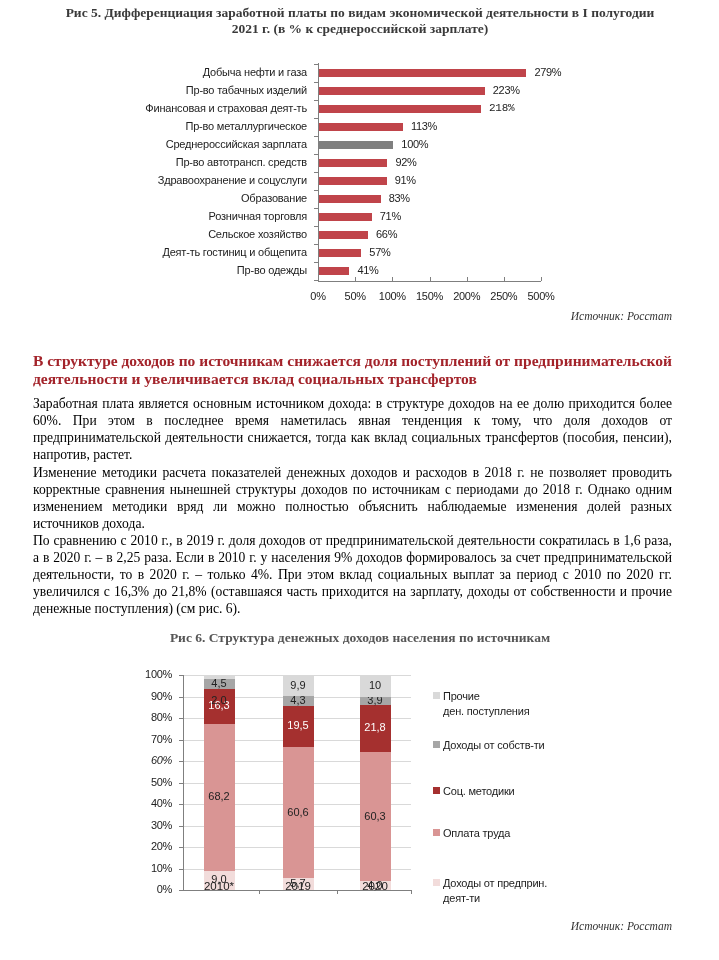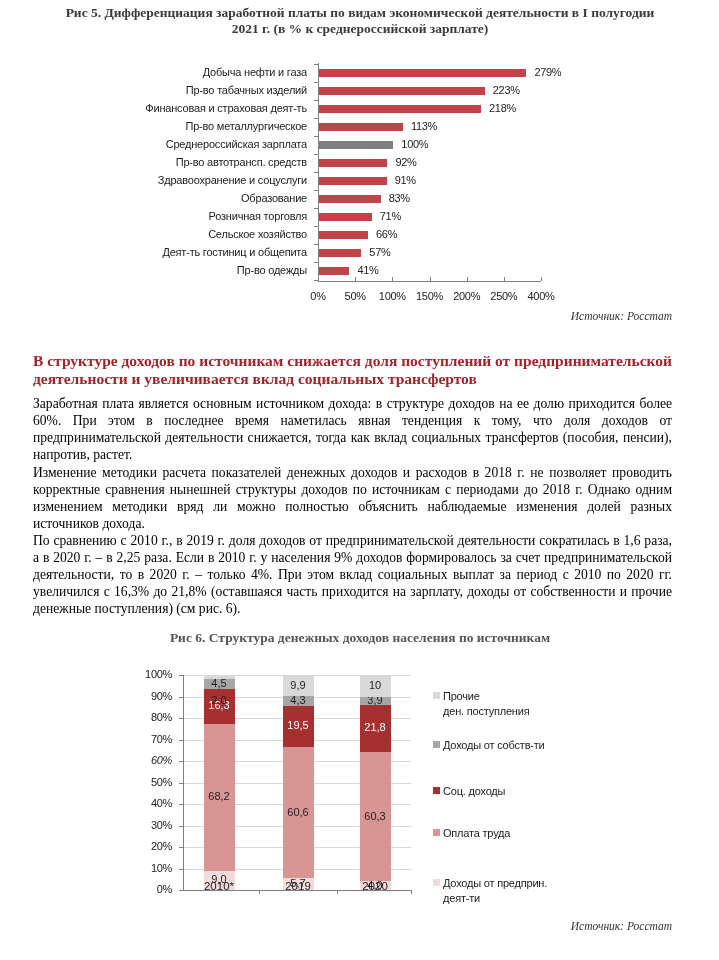--- a/index.html
+++ b/index.html
@@ -44,21 +44,21 @@
 <div class="c1-label" style="top: 65.5px;">Добыча нефти и газа</div>
     <div class="c1-bar" style="left: 319px; top: 68.5px; width: 207.39px; background: rgb(192, 68, 74);"></div>
     <div class="c1-val" style="left: 534.39px; top: 65.5px;">279%</div>
     <div class="c1-ytick" style="top: 63.5px;"></div>
     <div class="c1-label" style="top: 83.5px;">Пр-во табачных изделий</div>
     <div class="c1-bar" style="left: 319px; top: 86.5px; width: 165.763px; background: rgb(192, 68, 74);"></div>
     <div class="c1-val" style="left: 492.763px; top: 83.5px;">223%</div>
     <div class="c1-ytick" style="top: 81.5px;"></div>
     <div class="c1-label" style="top: 101.5px;">Финансовая и страховая деят-ть</div>
     <div class="c1-bar" style="left: 319px; top: 104.5px; width: 162.047px; background: rgb(192, 68, 74);"></div>
-    <div class="c1-val" style="left: 489.047px; top: 101.5px;">218%</div>
+    <div class="c1-val" style="left: 489.047px; top: 101.5px; font-family: Liberation Mono, monospace;">218%</div>
     <div class="c1-ytick" style="top: 99.5px;"></div>
     <div class="c1-label" style="top: 119.5px;">Пр-во металлургическое</div>
     <div class="c1-bar" style="left: 319px; top: 122.5px; width: 83.9967px; background: rgb(192, 68, 74);"></div>
     <div class="c1-val" style="left: 410.997px; top: 119.5px;">113%</div>
     <div class="c1-ytick" style="top: 117.5px;"></div>
     <div class="c1-label" style="top: 137.5px;">Среднероссийская зарплата</div>
     <div class="c1-bar" style="left: 319px; top: 140.5px; width: 74.3333px; background: rgb(127, 127, 127);"></div>
     <div class="c1-val" style="left: 401.333px; top: 137.5px;">100%</div>
     <div class="c1-ytick" style="top: 135.5px;"></div>
     <div class="c1-label" style="top: 155.5px;">Пр-во автотрансп. средств</div>
@@ -96,21 +96,21 @@
     <div class="c1-xlab" style="left: 355.167px;">50%</div>
     <div class="c1-xtick" style="left: 392.333px;"></div>
     <div class="c1-xlab" style="left: 392.333px;">100%</div>
     <div class="c1-xtick" style="left: 429.5px;"></div>
     <div class="c1-xlab" style="left: 429.5px;">150%</div>
     <div class="c1-xtick" style="left: 466.667px;"></div>
     <div class="c1-xlab" style="left: 466.667px;">200%</div>
     <div class="c1-xtick" style="left: 503.833px;"></div>
     <div class="c1-xlab" style="left: 503.833px;">250%</div>
     <div class="c1-xtick" style="left: 541px;"></div>
-    <div class="c1-xlab" style="left: 541px;">400%</div>
+    <div class="c1-xlab" style="left: 541px;">500%</div>
   </div>
 
 <div class="source" style="top:310px;">Источник: Росстат</div>
 
 <div class="heading">В структуре доходов по источникам снижается доля поступлений от предпринимательской деятельности и увеличивается вклад социальных трансфертов</div>
 
 <p class="para" style="top:395px;">Заработная плата является основным источником дохода: в структуре доходов на ее долю приходится более 60%. При этом в последнее время наметилась явная тенденция к тому, что доля доходов от предпринимательской деятельности снижается, тогда как вклад социальных трансфертов (пособия, пенсии), напротив, растет.</p>
 <p class="para" style="top:464px;">Изменение методики расчета показателей денежных доходов и расходов в 2018 г. не позволяет проводить корректные сравнения нынешней структуры доходов по источникам с периодами до 2018 г. Однако одним изменением методики вряд ли можно полностью объяснить наблюдаемые изменения долей разных источников дохода.</p>
 <p class="para" style="top:532px;">По сравнению с 2010 г., в 2019 г. доля доходов от предпринимательской деятельности сократилась в 1,6 раза, а в 2020 г. – в 2,25 раза. Если в 2010 г. у населения 9% доходов формировалось за счет предпринимательской деятельности, то в 2020 г. – только 4%. При этом вклад социальных выплат за период с 2010 по 2020 гг. увеличился с 16,3% до 21,8% (оставшаяся часть приходится на зарплату, доходы от собственности и прочие денежные поступления) (см рис. 6).</p>
 
@@ -193,21 +193,21 @@
       <div class="legend-swatch" style="background: rgb(217, 217, 217);"></div>
       <div class="legend-text">Прочие
 ден. поступления</div>
     </div>
     <div class="legend-item" style="top: 738px;">
       <div class="legend-swatch" style="background: rgb(166, 166, 166);"></div>
       <div class="legend-text">Доходы от собств-ти</div>
     </div>
     <div class="legend-item" style="top: 784px;">
       <div class="legend-swatch" style="background: rgb(165, 48, 47);"></div>
-      <div class="legend-text">Соц. доходы</div>
+      <div class="legend-text">Соц. методики</div>
     </div>
     <div class="legend-item" style="top: 826px;">
       <div class="legend-swatch" style="background: rgb(217, 149, 148);"></div>
       <div class="legend-text">Оплата труда</div>
     </div>
     <div class="legend-item" style="top: 876px;">
       <div class="legend-swatch" style="background: rgb(242, 220, 219);"></div>
       <div class="legend-text">Доходы от предприн.
 деят-ти</div>
     </div>

